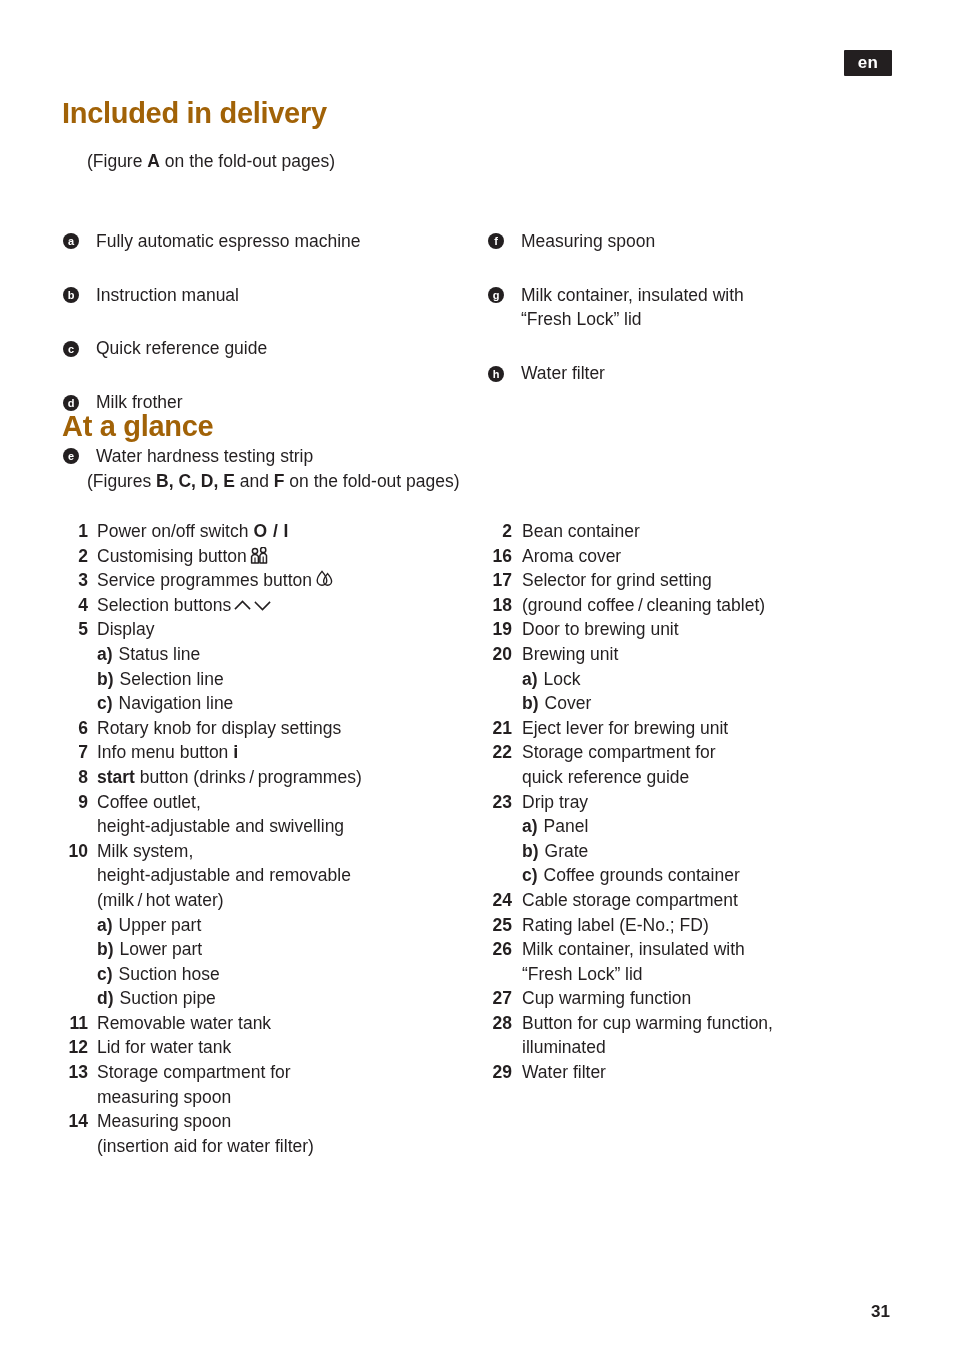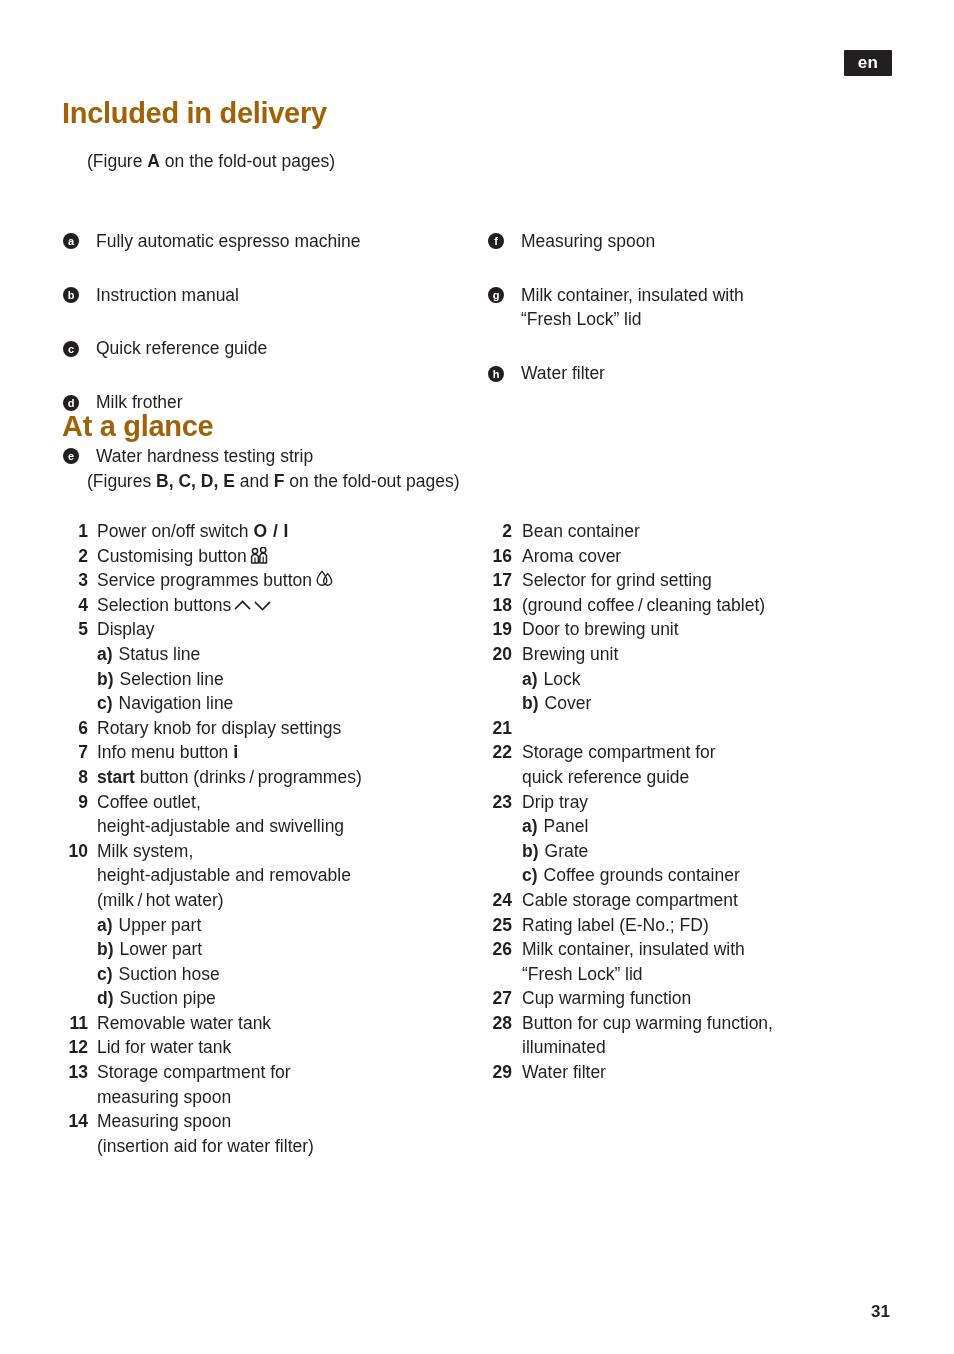--- a/index.html
+++ b/index.html
@@ -455,20 +455,23 @@
                 <span class="sub-label">b)</span>
                 <span class="sub-text">Cover</span>
               </li>
             </ul>
           </div>
         </div>
       </li>
       <li>
         <div class="num-row">
           <span class="num">21</span>
+          <div class="num-body">
+            <div>Eject lever for brewing unit</div>
+          </div>
         </div>
       </li>
       <li>
         <div class="num-row">
           <span class="num">22</span>
           <div class="num-body">
             <div>Storage compartment for</div>
             <div class="cont-line">quick reference guide</div>
           </div>
         </div>

